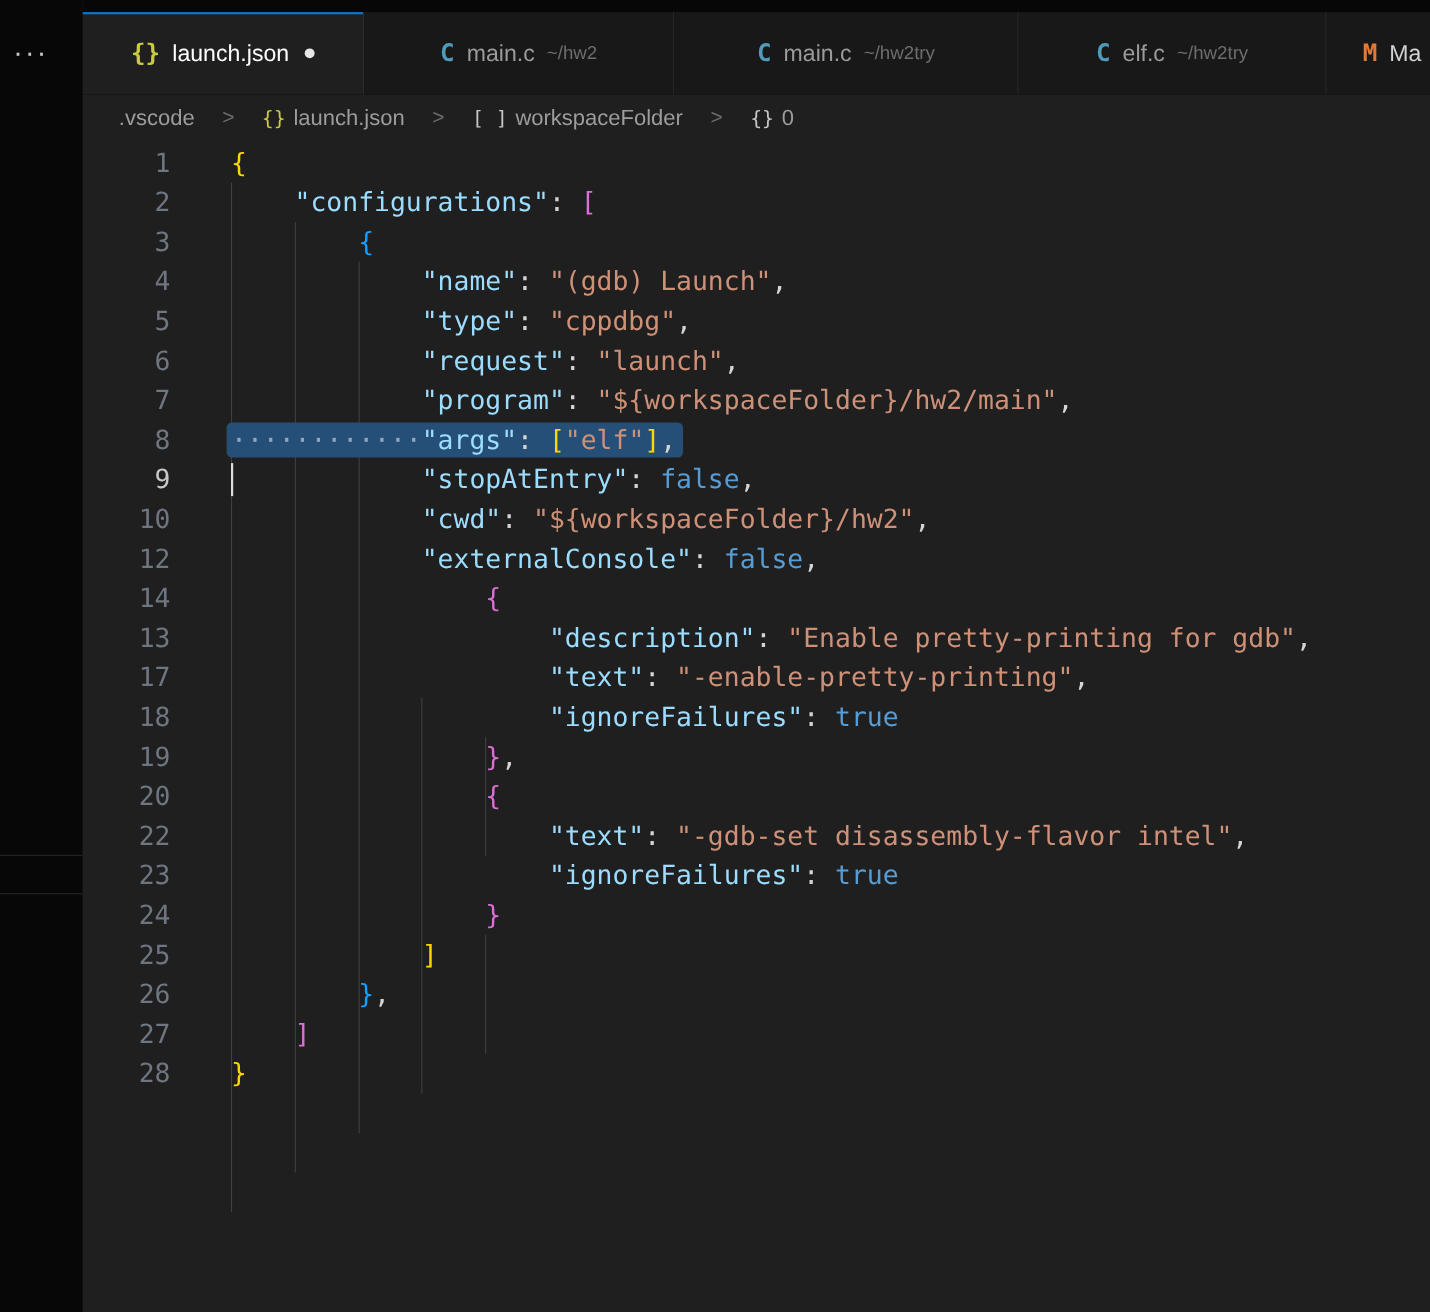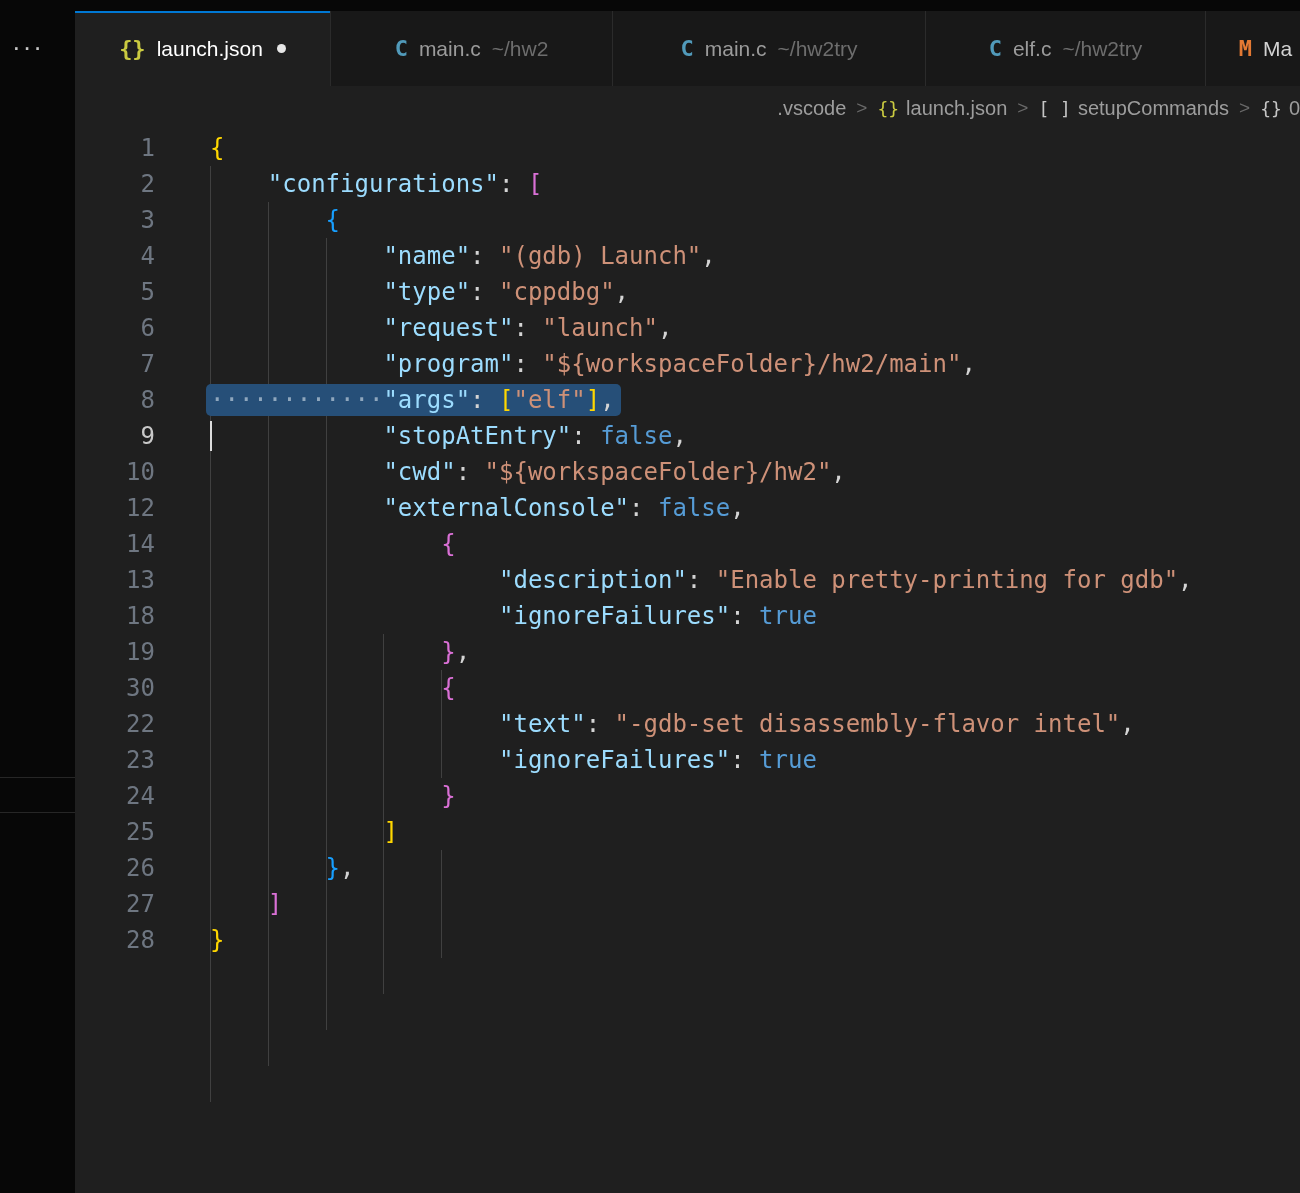--- a/index.html
+++ b/index.html
@@ -29,26 +29,26 @@
   .tab.active { background:#1f1f1f; }
   .tab.active::before { content:""; position:absolute; top:0; left:0; right:0;
                         height:2px; background:#0078d4; }
   .ticon { font-family:"DejaVu Sans Mono", monospace; font-size:22px; font-weight:bold; }
   .ticon.json { color:#cbcb41; }
   .ticon.c { color:#519aba; }
   .ticon.m { color:#e37933; }
   .tlabel { font-size:21px; color:#9b9b9b; white-space:nowrap; }
   .tab.active .tlabel { color:#ffffff; }
   .tlabel.bright { color:#d2d2d2; }
-  .tdetail { font-size:21px; color:#6d6d6d; white-space:nowrap; }
+  .tdetail { font-size:17px; color:#6d6d6d; white-space:nowrap; }
   .dot { width:9px; height:9px; border-radius:50%; background:#e6e6e6; margin-left:3px; }
 
   
   .breadcrumb { flex:none; height:44px; background:#1f1f1f; display:flex;
-                align-items:center; gap:10px; padding-left:33px;justify-content:flex-end; }
+                align-items:center; gap:25px; padding-left:33px; }
   .crumb { display:flex; align-items:center; gap:7px; cursor:pointer; }
   .clabel { font-size:20px; color:#9d9d9d; white-space:pre; }
   .cicon { font-family:"DejaVu Sans Mono", monospace; font-size:18px; color:#c5c5c5;
            white-space:pre; }
   .cicon.gold { color:#cbcb41; }
   .sep { color:#6a6a6a; font-size:19px; }
 
   
   .editor { flex:1; position:relative; font-family:"DejaVu Sans Mono", monospace;
             font-size:24px; line-height:36px; overflow:hidden; }
@@ -106,21 +106,21 @@
       <span class="clabel">.vscode</span>
     </span>
     <span class="sep">&gt;</span>
     <span class="crumb">
       <span class="cicon gold">{}</span>
       <span class="clabel">launch.json</span>
     </span>
     <span class="sep">&gt;</span>
     <span class="crumb">
       <span class="cicon">[ ]</span>
-      <span class="clabel">setupCommands</span>
+      <span class="clabel">workspaceFolder</span>
     </span>
     <span class="sep">&gt;</span>
     <span class="crumb">
       <span class="cicon">{}</span>
       <span class="clabel">0</span>
     </span>
   </div>
 
   <div class="editor">
     <div class="guides">
@@ -178,29 +178,33 @@
         </div>
         <div class="line">
           <div class="ln">14</div>
           <div class="lc"><span class="ltext">                <span style="color: rgb(218, 112, 214);">{</span></span></div>
         </div>
         <div class="line">
           <div class="ln">13</div>
           <div class="lc"><span class="ltext">                    <span style="color: rgb(156, 220, 254);">"description"</span><span style="color: rgb(212, 212, 212);">: </span><span style="color: rgb(206, 145, 120);">"Enable pretty-printing for gdb"</span><span style="color: rgb(212, 212, 212);">,</span></span></div>
         </div>
         <div class="line">
+          <div class="ln">17</div>
+          <div class="lc"><span class="ltext">                    <span style="color: rgb(156, 220, 254);">"text"</span><span style="color: rgb(212, 212, 212);">: </span><span style="color: rgb(206, 145, 120);">"-enable-pretty-printing"</span><span style="color: rgb(212, 212, 212);">,</span></span></div>
+        </div>
+        <div class="line">
           <div class="ln">18</div>
           <div class="lc"><span class="ltext">                    <span style="color: rgb(156, 220, 254);">"ignoreFailures"</span><span style="color: rgb(212, 212, 212);">: </span><span style="color: rgb(86, 156, 214);">true</span></span></div>
         </div>
         <div class="line">
           <div class="ln">19</div>
           <div class="lc"><span class="ltext">                <span style="color: rgb(218, 112, 214);">}</span><span style="color: rgb(212, 212, 212);">,</span></span></div>
         </div>
         <div class="line">
-          <div class="ln">30</div>
+          <div class="ln">20</div>
           <div class="lc"><span class="ltext">                <span style="color: rgb(218, 112, 214);">{</span></span></div>
         </div>
         <div class="line">
           <div class="ln">22</div>
           <div class="lc"><span class="ltext">                    <span style="color: rgb(156, 220, 254);">"text"</span><span style="color: rgb(212, 212, 212);">: </span><span style="color: rgb(206, 145, 120);">"-gdb-set disassembly-flavor intel"</span><span style="color: rgb(212, 212, 212);">,</span></span></div>
         </div>
         <div class="line">
           <div class="ln">23</div>
           <div class="lc"><span class="ltext">                    <span style="color: rgb(156, 220, 254);">"ignoreFailures"</span><span style="color: rgb(212, 212, 212);">: </span><span style="color: rgb(86, 156, 214);">true</span></span></div>
         </div>

